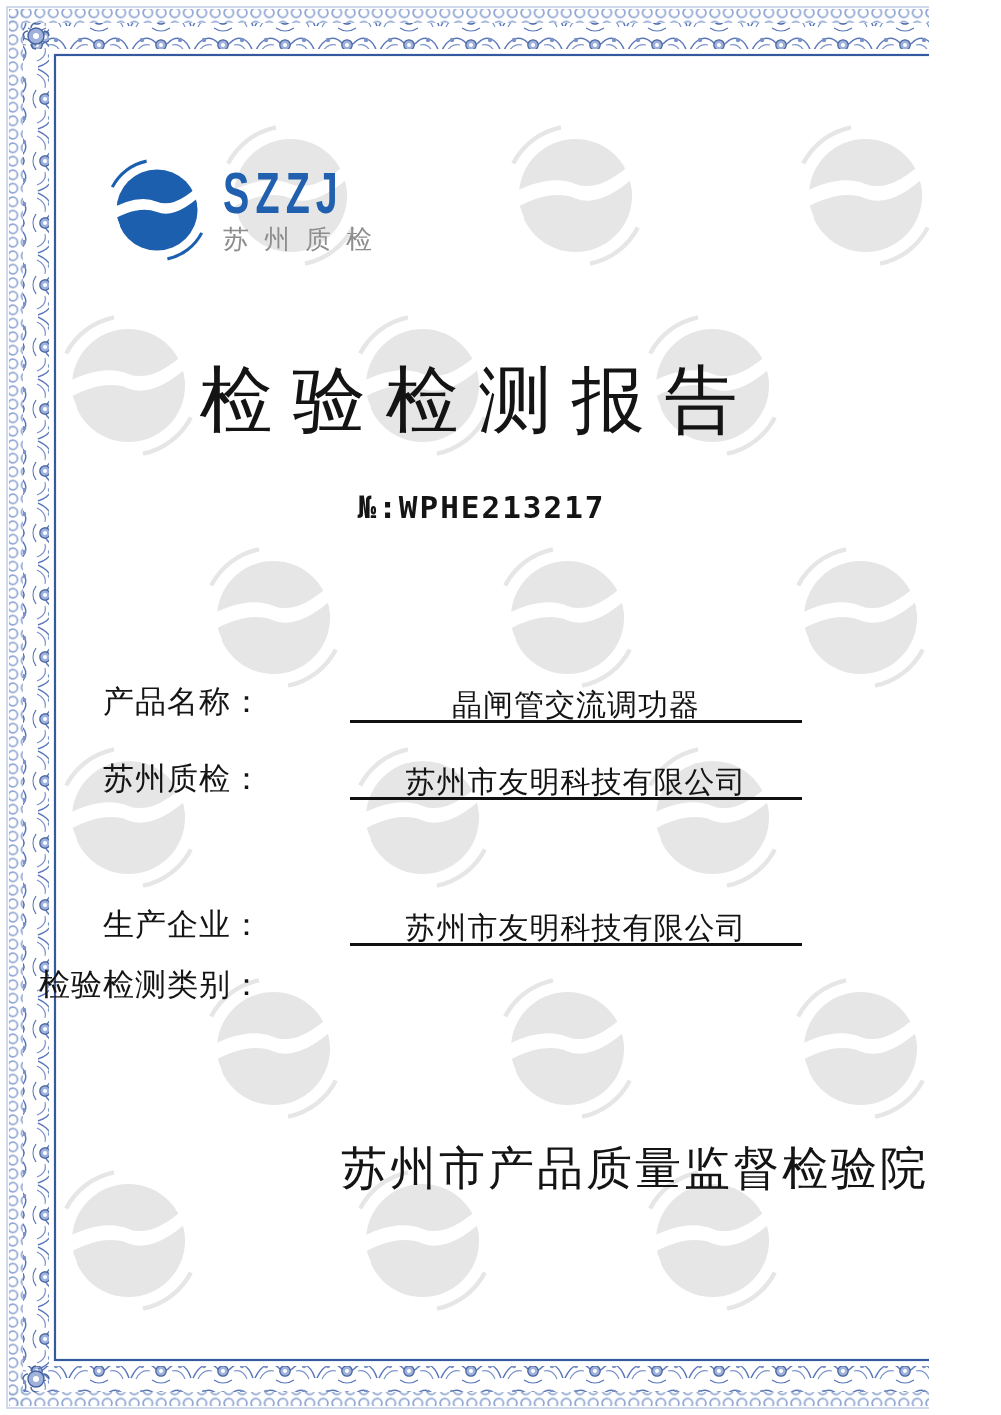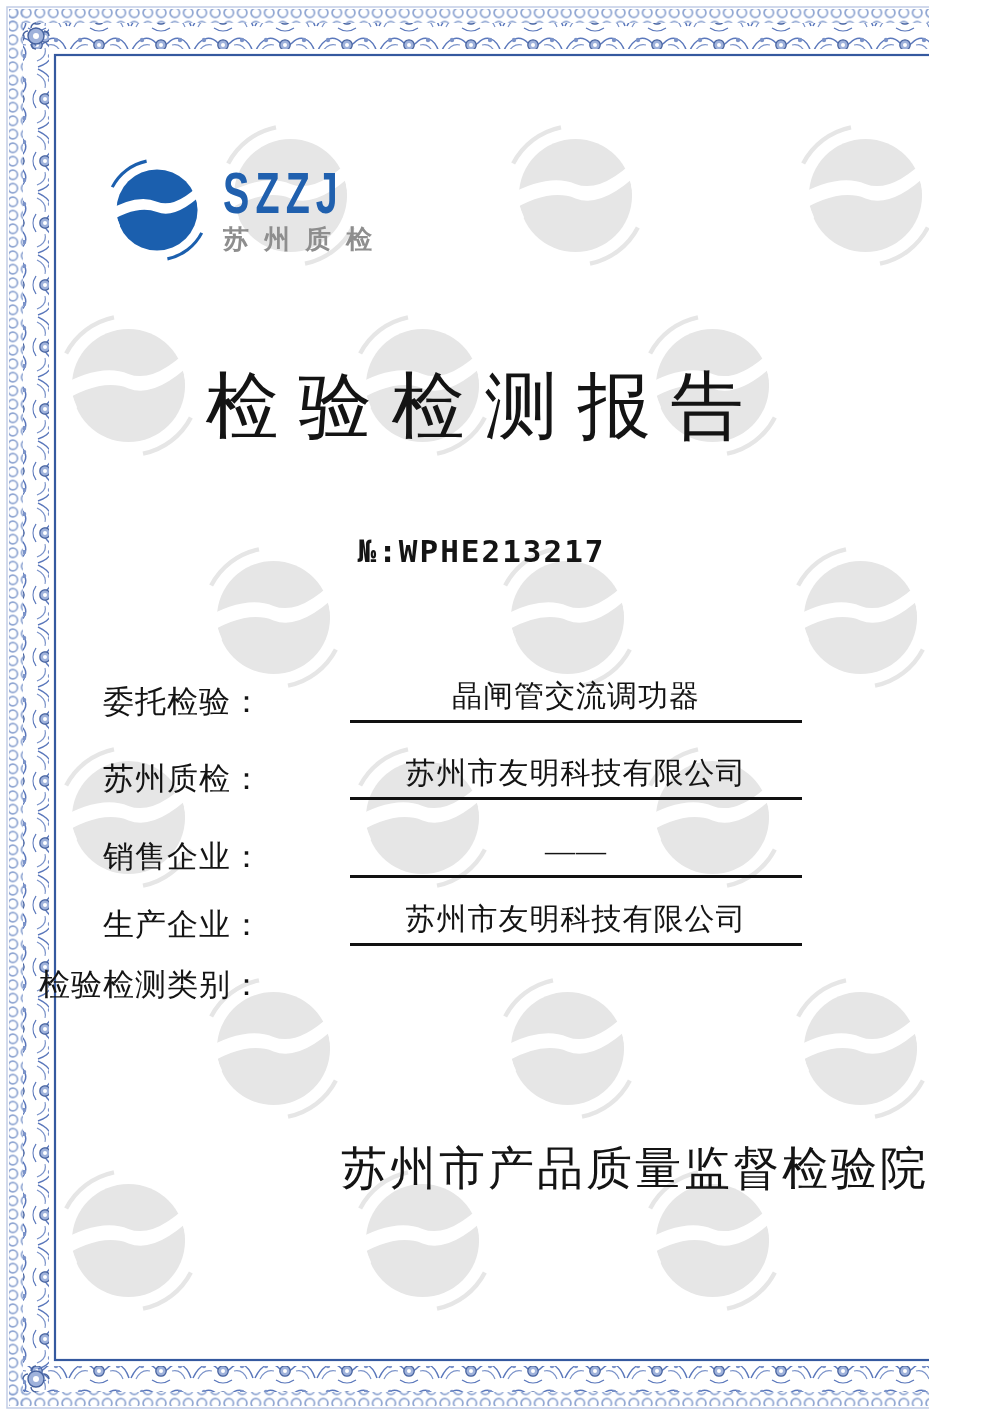--- a/index.html
+++ b/index.html
@@ -16,40 +16,40 @@
   .content{position:absolute;inset:0;z-index:3;}
   .logo{position:absolute;left:105px;top:152px;width:290px;height:110px;}
   .logo-globe{position:absolute;left:0;top:6px;width:104px;height:104px;color:#1b5fae;}
   .logo-acronym{
     position:absolute;left:118px;top:12px;font-family:"Liberation Sans",sans-serif;
     font-weight:bold;font-size:58px;line-height:1;color:#2060ae;letter-spacing:9px;
     transform:scaleX(0.68);transform-origin:left top;white-space:nowrap;
   }
   .logo-sub{
     position:absolute;left:118px;top:74px;font-size:26px;line-height:1;color:#8e8e8e;
-    letter-spacing:15px;white-space:nowrap;font-family:"Liberation Sans",sans-serif;font-weight:bold;
+    letter-spacing:15px;white-space:nowrap;font-family:"Liberation Sans",sans-serif;
   }
   .title{
-    position:absolute;left:0;top:348px;width:100%;margin:10px;text-align:center;
+    position:absolute;left:0;top:348px;width:100%;margin:4px;text-align:center;
     font-size:73px;font-weight:normal;letter-spacing:20px;padding-left:20px;
     box-sizing:border-box;white-space:nowrap;
   }
   .report-no{
     position:absolute;left:0;top:489px;width:100%;text-align:center;padding-left:34px;
     box-sizing:border-box;font-family:"DejaVu Sans Mono",monospace;font-weight:bold;
-    font-size:31px;letter-spacing:2px;white-space:nowrap;margin-top:44px;
+    font-size:31px;letter-spacing:2px;white-space:nowrap;
   }
   .field-row{position:absolute;left:0;width:100%;height:48px;}
   .field-label{
     position:absolute;right:666px;bottom:6px;font-size:31px;line-height:1;
     white-space:nowrap;letter-spacing:1px;
   }
   .field-line{
     position:absolute;left:350px;width:452px;bottom:0;border-bottom:3px solid #111;
-    text-align:center;font-size:30px;line-height:1;padding-bottom:9px;letter-spacing:1px;
+    text-align:center;font-size:30px;line-height:1;padding-bottom:0;letter-spacing:1px;
     white-space:nowrap;
   }
   .institute{
     position:absolute;left:0;top:1138px;width:100%;text-align:right;font-size:46px;
     letter-spacing:3px;white-space:nowrap;
   }
   .stamp{position:absolute;left:955px;top:630px;z-index:4;}
 </style>
 </head>
 <body>
@@ -195,30 +195,26 @@
       </svg>
       <div class="logo-acronym">SZZJ</div>
       <div class="logo-sub">苏州质检</div>
     </div>
 
     <h1 class="title">检验检测报告</h1>
 
     <div class="report-no"><span>№:</span><span>WPHE213217</span></div>
 
     <div class="field-row" style="top:675px">
-      <div class="field-label">委托检验：</div>
+      <div class="field-label">产品名称：</div>
       <div class="field-line">晶闸管交流调功器</div>
     </div>
     <div class="field-row" style="top:752px">
       <div class="field-label">苏州质检：</div>
       <div class="field-line">苏州市友明科技有限公司</div>
-    </div>
-    <div class="field-row" style="top:830px">
-      <div class="field-label">销售企业：</div>
-      <div class="field-line">——</div>
     </div>
     <div class="field-row" style="top:898px">
       <div class="field-label">生产企业：</div>
       <div class="field-line">苏州市友明科技有限公司</div>
     </div>
     <div class="field-row" style="top:958px">
       <div class="field-label">检验检测类别：</div>
     </div>
 
     <div class="institute">苏州市产品质量监督检验院</div>

